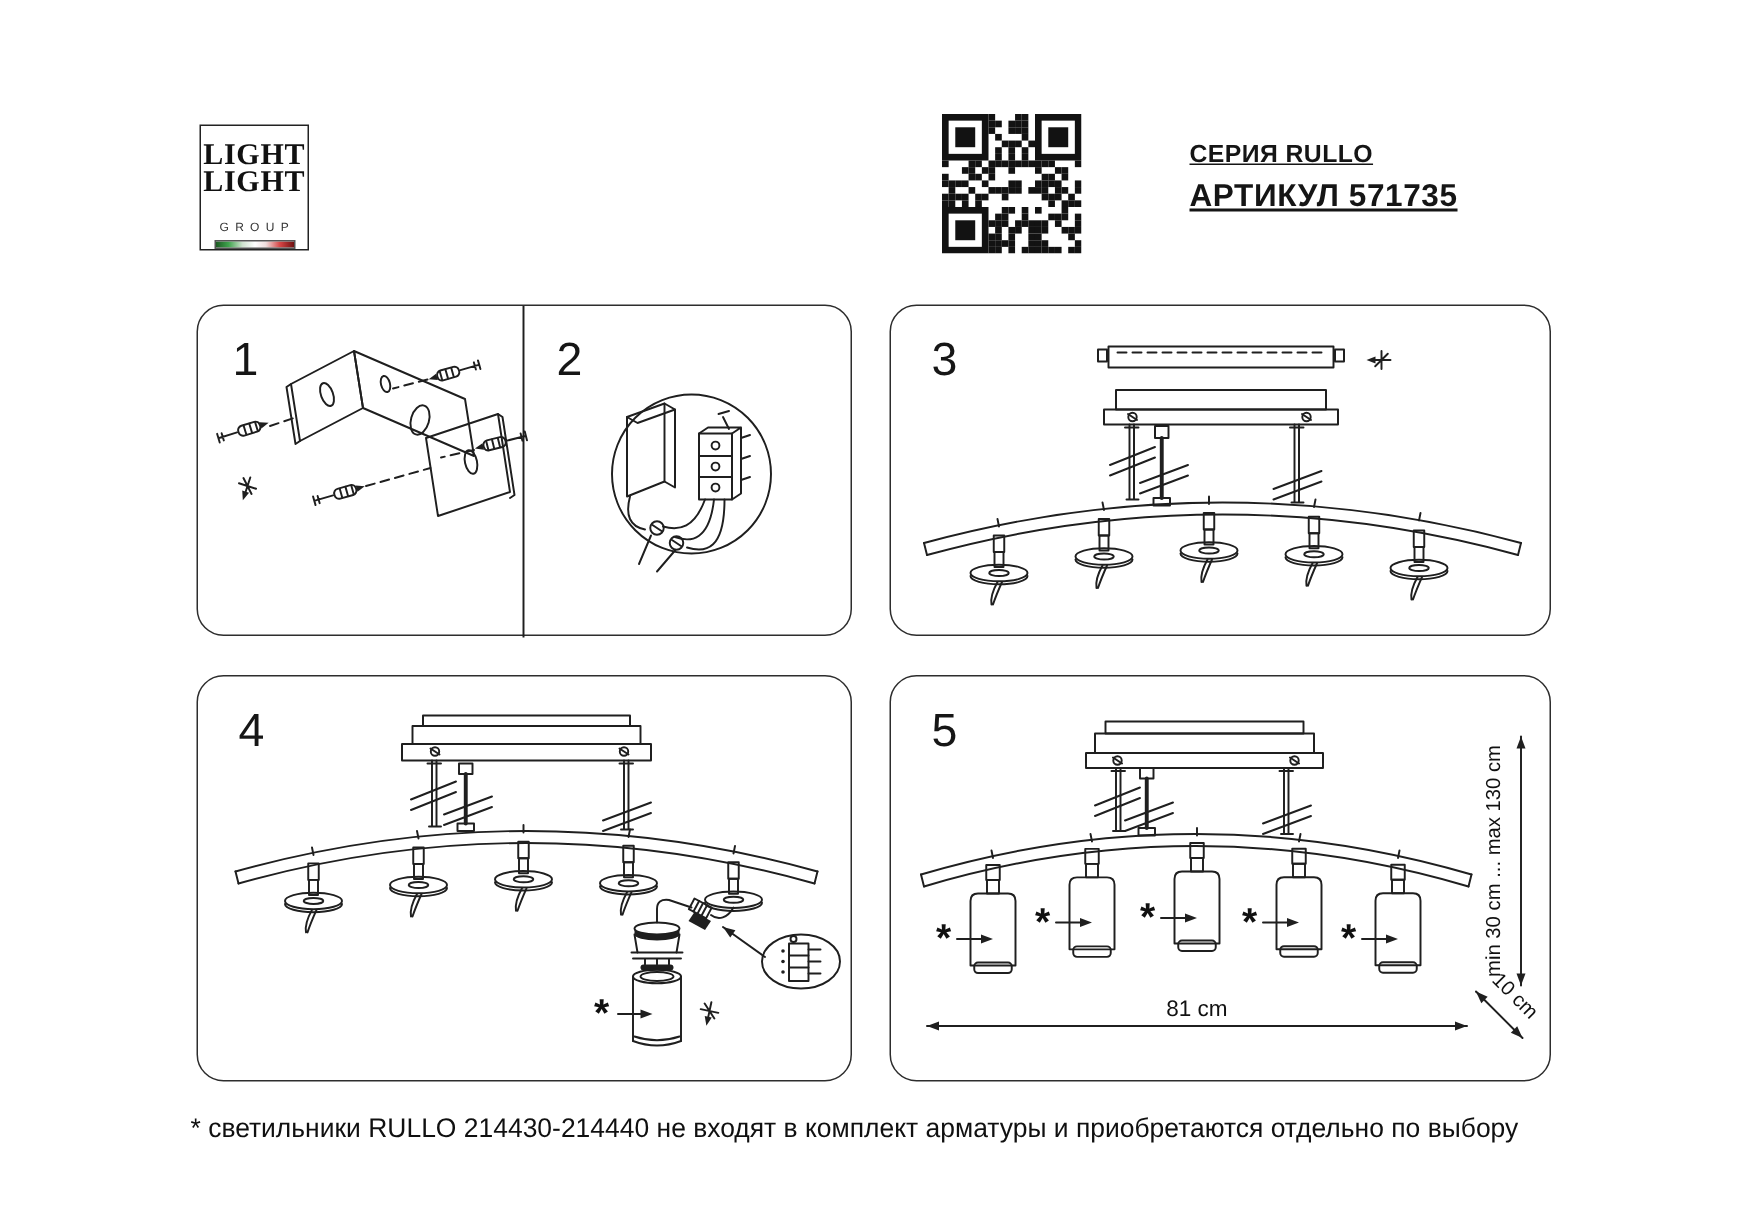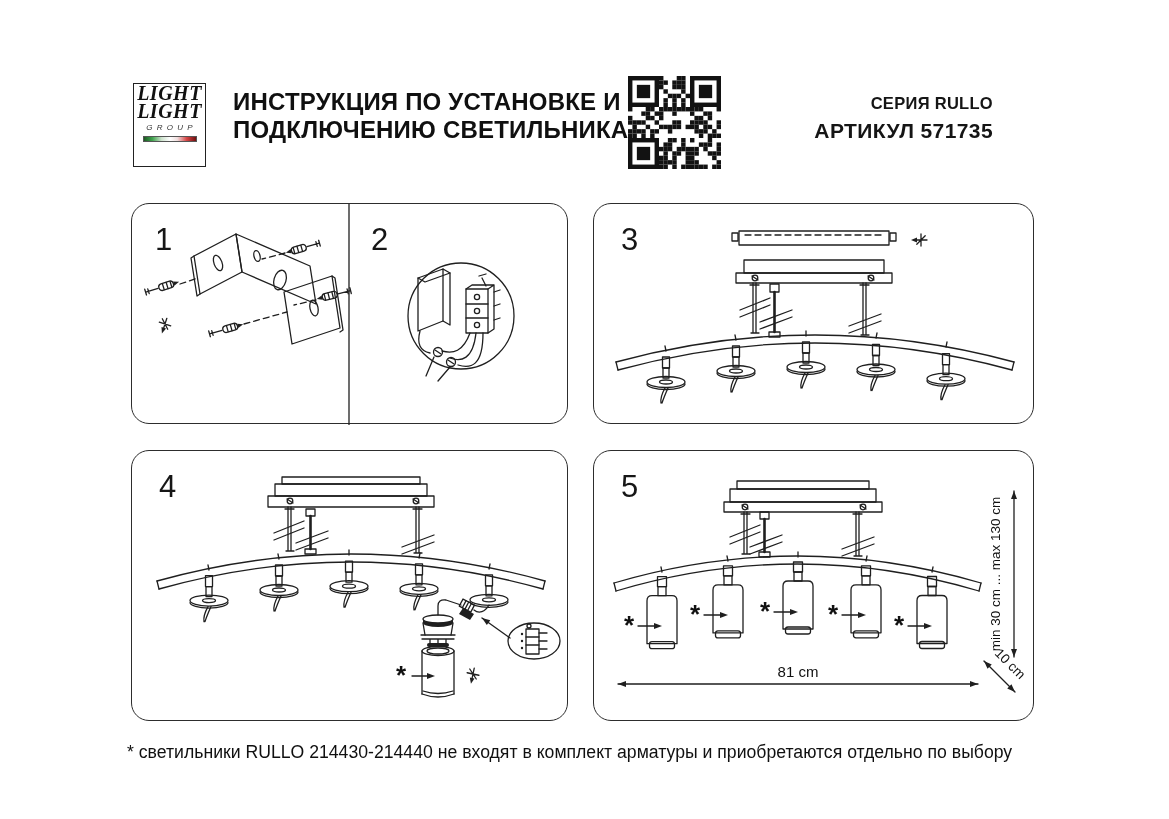--- a/index.html
+++ b/index.html
@@ -1,30 +1,30 @@
 <!DOCTYPE html>
 <html style="--ink: #1a1a1a; --flag-green: #2f9e44; --flag-red: #c92a2a;"><head>
 <meta charset="utf-8">
 <style>
   :root{ --ink:#1a1a1a; --flag-green:#2f9e44; --flag-red:#c92a2a; }
   html,body{margin:0;padding:0;background:#fff;}
   .page{position:relative;width:1169px;height:819px;background:#fff;overflow:hidden;
         font-family:"Liberation Sans",sans-serif;color:var(--ink);}
   
   .logo{position:absolute;left:133px;top:83px;width:73px;height:84px;border:1.6px solid #222;
-        box-sizing:border-box;text-align:center;padding-top:0;font-style:italic;}
+        box-sizing:border-box;text-align:center;padding-top:10px;}
   .logo-l1,.logo-l2{font-family:"Liberation Serif",serif;font-weight:bold;font-size:20px;
         line-height:18px;letter-spacing:.5px;color:#111;}
-  .logo-l3{font-size:8px;letter-spacing:4.2px;margin-top:3px;color:#333;text-indent:4px;}
+  .logo-l3{font-size:8px;letter-spacing:4.2px;margin-top:17px;color:#333;text-indent:4px;}
   .logo-flag{width:54px;height:6px;margin:4px auto 0;border:.8px solid #555;box-sizing:border-box;
         background:linear-gradient(90deg,#1d5b23 0%,#3fa34d 16%,#cfe3cf 34%,#ffffff 50%,#f0dede 64%,#d64545 82%,#701010 100%);}
   .title{position:absolute;left:233px;top:88px;font-size:24px;font-weight:bold;line-height:28px;
         letter-spacing:.2px;color:#101010;}
   .qr{position:absolute;left:628px;top:76px;width:93px;height:93px;}
-  .series-block{position:absolute;left:793px;top:94px;width:200px;text-align:right;color:#151515;}
+  .series-block{position:absolute;left:793px;top:94px;width:200px;text-align:left;color:#151515;text-decoration:underline;}
   .series{font-size:16.5px;font-weight:bold;letter-spacing:.3px;}
   .article{font-size:21px;font-weight:bold;margin-top:6px;letter-spacing:.4px;}
   
   .panel{position:absolute;border:1.5px solid #2d2d2d;border-radius:18px;background:#fff;box-sizing:border-box;}
   .panel svg{position:absolute;left:0;top:0;display:block;color:var(--ink);}
   .stepnum{position:absolute;font-size:31px;font-weight:400;color:#161616;}
   
   .footnote{position:absolute;left:127px;top:742px;font-size:18px;color:#101010;white-space:nowrap;
         transform:scaleX(.98);transform-origin:left;}
   
@@ -41,24 +41,20 @@
 
 <div class="page">
 
   <div class="logo">
     <div class="logo-l1">LIGHT</div>
     <div class="logo-l2">LIGHT</div>
     <div class="logo-l3">GROUP</div>
     <div class="logo-flag"></div>
   </div>
 
-  <div class="title">
-    <div>ИНСТРУКЦИЯ ПО УСТАНОВКЕ И</div>
-    <div>ПОДКЛЮЧЕНИЮ СВЕТИЛЬНИКА</div>
-  </div>
 
   <svg class="qr" viewBox="0 0 92 92">
     <g id="qrg" fill="#121212">
         <rect x="30.67" y="0.00" width="4.38" height="4.38"></rect>
         <rect x="48.19" y="0.00" width="4.38" height="4.38"></rect>
         <rect x="52.57" y="0.00" width="4.38" height="4.38"></rect>
         <rect x="30.67" y="4.38" width="4.38" height="4.38"></rect>
         <rect x="35.05" y="4.38" width="4.38" height="4.38"></rect>
         <rect x="43.81" y="4.38" width="4.38" height="4.38"></rect>
         <rect x="48.19" y="4.38" width="4.38" height="4.38"></rect>

